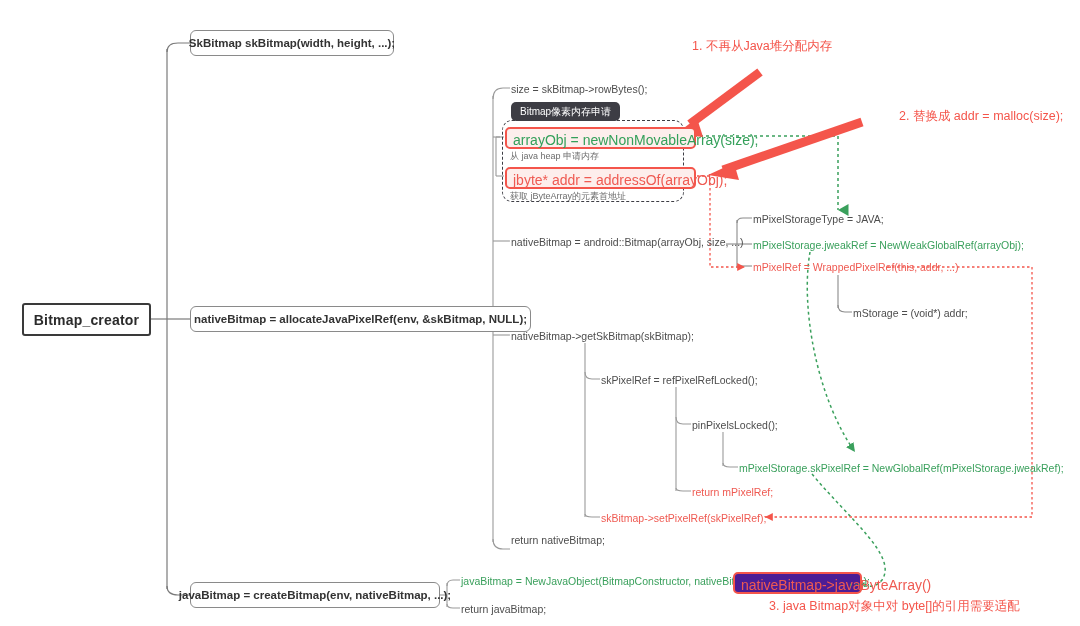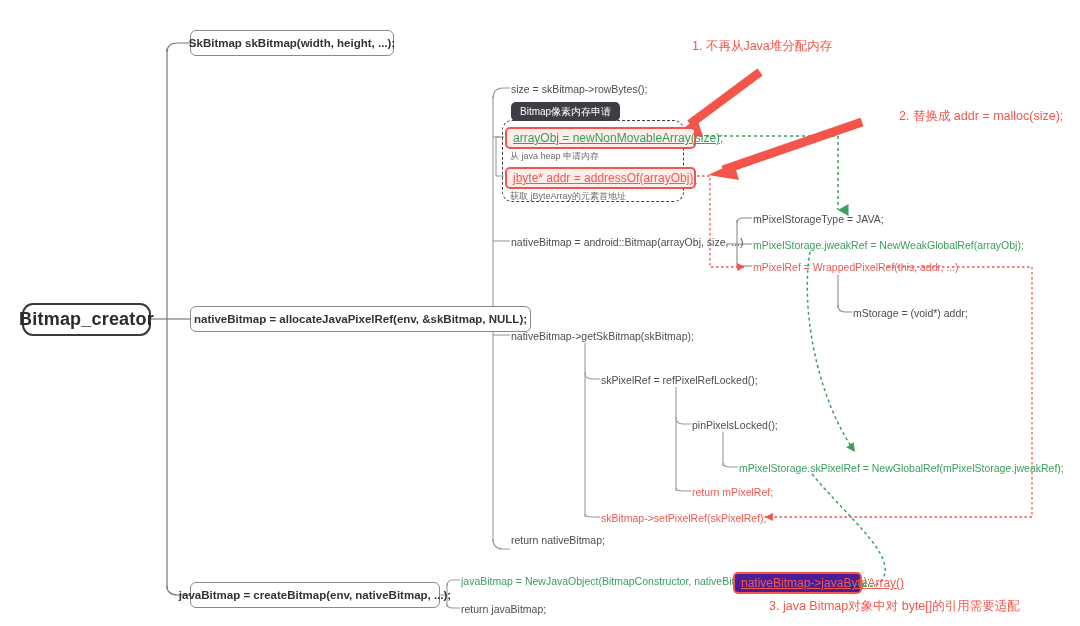--- a/index.html
+++ b/index.html
@@ -25,22 +25,22 @@
     border-radius:6px;
     background:#fff;
     color:#2b2b2b;
     font-weight:bold;
     display:flex;align-items:center;justify-content:center;
     padding:0 14px;
     font-size:12.5px;
   }
   .boxnode.root{
     border:2px solid #3a3a3a;
-    border-radius:11px;
-    font-size:18px;
+    border-radius:3px;
+    font-size:14px;
     letter-spacing:.2px;
   }
   .boxnode.lvl1{
     font-size:11.5px;
     font-weight:bold;
     color:#333;
     border-color:#8a8a8a;
   }
 
   
@@ -74,26 +74,25 @@
     border-radius:10px;
     background:transparent;
   }
 
   
   .chip{
     position:absolute;
     border:2.2px solid #f4554b;
     border-radius:5px;
     background:#fdeeec;
-    font-size:12px;
-    line-height:1;
-    display:flex;align-items:center;
+    font-size:14px;
+    line-height:1;
+    display:flex;align-items:flex-end;
     padding:0 6px;
     white-space:nowrap;
-    text-decoration:underline;
   }
   .chip.green{color:#34a05a;}
   .chip.red{color:#ef5a52;}
   .chip.plainred{background:#4c1d95;color:#ef5a52;}
 
   
   .subnote{
     position:absolute;
     font-size:9px;
     color:#6d6d6d;

